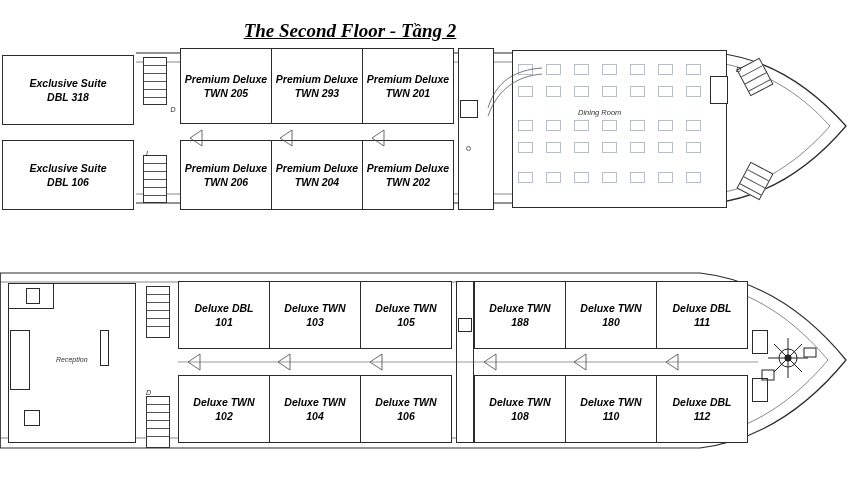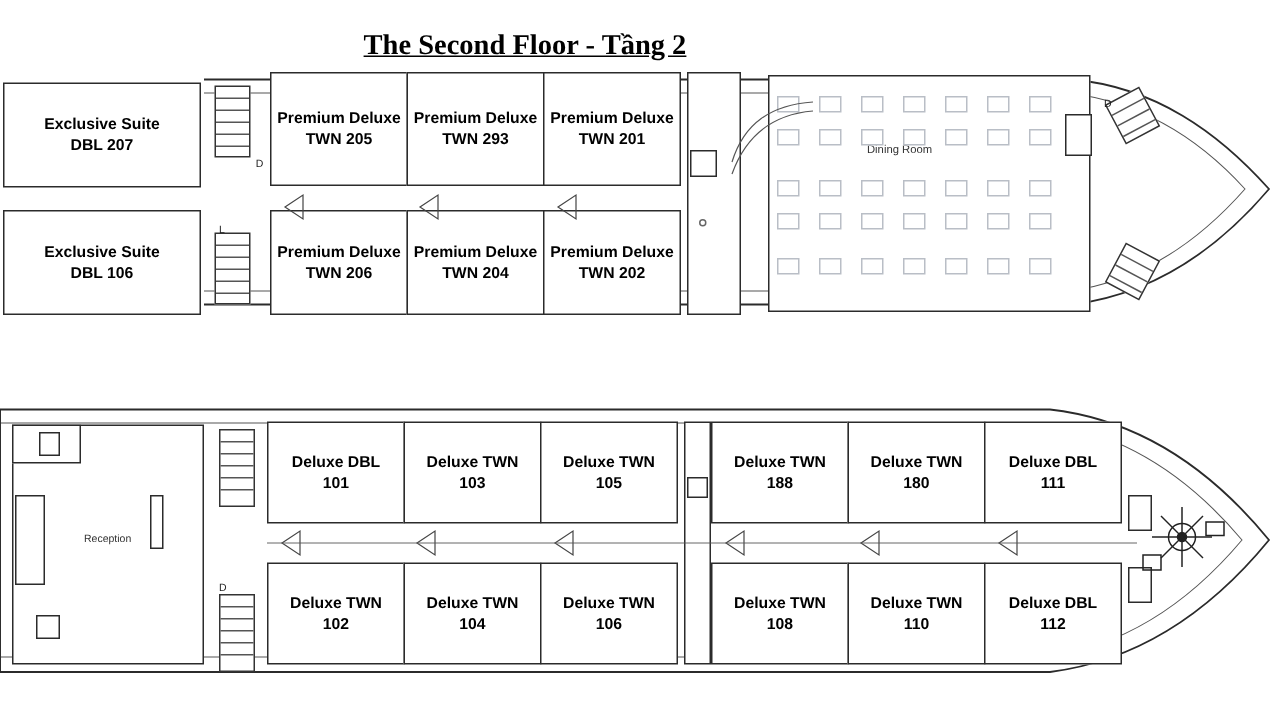--- a/index.html
+++ b/index.html
@@ -1,17 +1,17 @@
 <!DOCTYPE html>
 <html><head>
 <meta charset="utf-8">
 <style>
   html,body{margin:0;padding:0;background:#ffffff;}
   body{width:848px;height:477px;font-family:"Liberation Serif",serif;color:#000;overflow:hidden;position:relative;}
-  .stage{position:relative;width:700px;height:477px;}
+  .stage{position:relative;width:700px;height:477px;font-style:italic;}
 
   .floor-title{
     position:absolute;width:100%;text-align:center;
     font-family:"Liberation Serif",serif;font-size:19px;font-weight:bold;
   }
   .floor-title span{ text-decoration:underline; }
 
   
   svg.hull{position:absolute;left:0;top:0;overflow:visible;}
 
@@ -55,21 +55,21 @@
   <svg class="hull" width="848" height="190" style="top:48px;">
     <path d="M0,5 L715,5 C770,10 812,40 846,78 C812,118 770,148 715,155 L0,155 Z" fill="none" stroke="#2b2b2b" stroke-width="1.2"></path>
     <path d="M0,14 L712,14 C762,20 800,45 830,78 C800,112 762,140 712,146 L0,146 Z" fill="none" stroke="#555" stroke-width="0.7"></path>
     <line x1="0" y1="5" x2="0" y2="155" stroke="#2b2b2b" stroke-width="1.2"></line>
   </svg>
 
   <div class="plain" style="left:0px;top:48px;width:136px;height:159px;border-width:0;"></div>
 
   <div class="room" style="left:2px;top:55px;width:132px;height:70px;">
     <span>Exclusive Suite</span>
-    <span class="l2">DBL 207</span>
+    <span class="l2">DBL 318</span>
   </div>
   <div class="room" style="left:2px;top:140px;width:132px;height:70px;">
     <span>Exclusive Suite</span>
     <span class="l2">DBL 106</span>
   </div>
 
   <div class="stair" style="left:143px;top:57px;width:24px;height:48px;">
     <i></i>
       <i></i>
       <i></i>
@@ -112,21 +112,21 @@
   <div class="room" style="left:362px;top:140px;width:92px;height:70px;">
     <span>Premium Deluxe</span>
     <span class="l2">TWN 202</span>
   </div>
 
   <div class="plain" style="left:458px;top:48px;width:36px;height:162px;"></div>
   <div class="plain" style="left:460px;top:100px;width:18px;height:18px;"></div>
   <div class="dot" style="left:466px;top:146px;"></div>
 
   <div class="plain" style="left:512px;top:50px;width:215px;height:158px;"></div>
-  <div class="dinlabel" style="left:578px;top:95px;">Dining Room</div>
+  <div class="dinlabel" style="left:578px;top:108px;">Dining Room</div>
 
   <div class="tables" style="left:518px;top:64px;">
     <div class="tbl" style="left:0px;top:0px;width:15px;height:11px;"></div>
     <div class="tbl" style="left:28px;top:0px;width:15px;height:11px;"></div>
     <div class="tbl" style="left:56px;top:0px;width:15px;height:11px;"></div>
     <div class="tbl" style="left:84px;top:0px;width:15px;height:11px;"></div>
     <div class="tbl" style="left:112px;top:0px;width:15px;height:11px;"></div>
     <div class="tbl" style="left:140px;top:0px;width:15px;height:11px;"></div>
     <div class="tbl" style="left:168px;top:0px;width:15px;height:11px;"></div>
 

